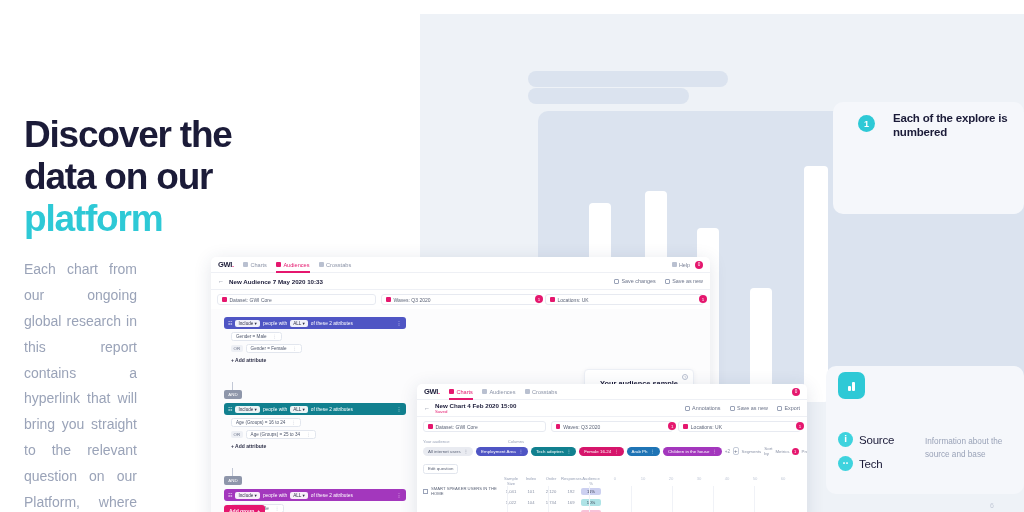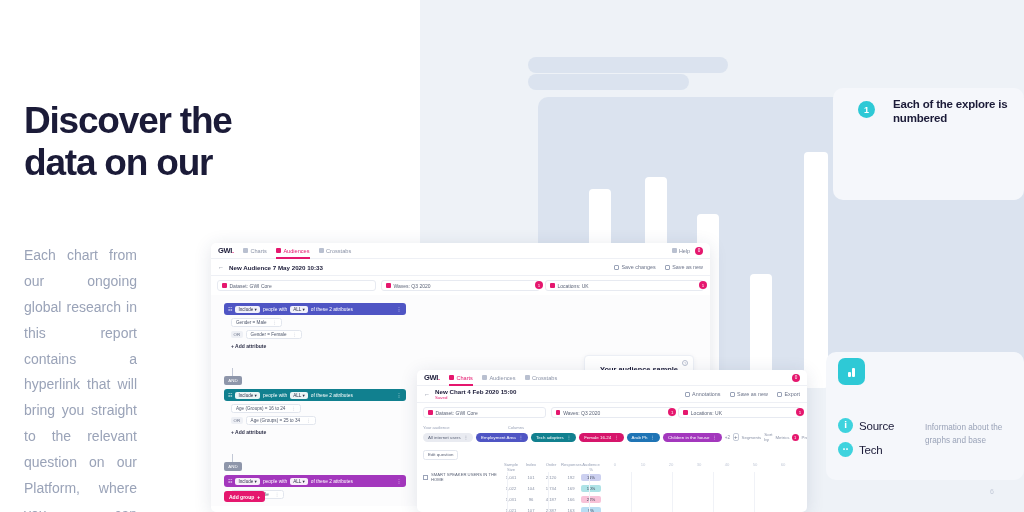--- a/index.html
+++ b/index.html
@@ -3,21 +3,21 @@
 <meta charset="utf-8">
 <style>
   * { box-sizing: border-box; margin: 0; padding: 0; }
   body {
     width: 1024px; height: 512px;
     font-family: "Liberation Sans", sans-serif;
     background: #ffffff;
     overflow: hidden;
     position: relative;
   }
-  .stage { position: absolute; inset: 0; }
+  .stage { position: absolute; inset: 0; margin-top: 14px; }
 
   
   .bg-right {
     position: absolute; left: 420px; top: 0; width: 604px; height: 512px;
     background: #eef2f7;
   }
   .bg-card {
     position: absolute; left: 538px; top: 97px; width: 486px; height: 276px;
     background: #dbe3ef; border-radius: 10px 0 0 10px;
   }
@@ -212,20 +212,21 @@
       <div class="chart-bar" style="left: 589px; top: 189px; width: 22px; height: 179px;"></div>
       <div class="chart-bar" style="left: 645px; top: 177px; width: 22px; height: 192px;"></div>
       <div class="chart-bar" style="left: 697px; top: 214px; width: 22px; height: 170px;"></div>
       <div class="chart-bar" style="left: 750px; top: 274px; width: 22px; height: 114px;"></div>
       <div class="chart-bar" style="left: 804px; top: 152px; width: 24px; height: 236px;"></div>
     </div>
 
   <div class="headline">
     <span>Discover the</span><br>
     <span>data on our</span><br>
+    <span class="hl">platform</span>
   </div>
   <div class="lede">Each chart from our ongoing global research in this report contains a hyperlink that will bring you straight to the relevant question on our Platform, where you can investigate all data by demographics, over time, and among your own audiences.</div>
 
   <div class="anno anno-1"></div>
   <div class="badge-num">1</div>
   <div class="anno-title">Each of the explore is numbered</div>
 
   <div class="anno anno-2"></div>
   <div class="icon-chart-round">
       <i class="a"></i>
@@ -234,21 +235,21 @@
   <div class="legend" id="legend">
       <div class="legend-row">
         <span class="legend-ic">i</span>
         <span class="legend-lb">Source</span>
       </div>
       <div class="legend-row">
         <span class="legend-ic">··</span>
         <span class="legend-lb">Tech</span>
       </div>
     </div>
-  <div class="legend-desc">Information about the graphs and base</div>
+  <div class="legend-desc">Information about the source and base</div>
   <div class="pagenum">6</div>
 
   <div class="win" id="win1">
     <div class="win-nav">
       <div class="logo"><span style="color:#1b1b38">GWI</span><span>.</span></div>
       <div id="w1nav" style="display:flex;gap:9px;">
           <div class="navitem">
             <span class="nav-ic"></span>
             <span>Charts</span>
           </div>

